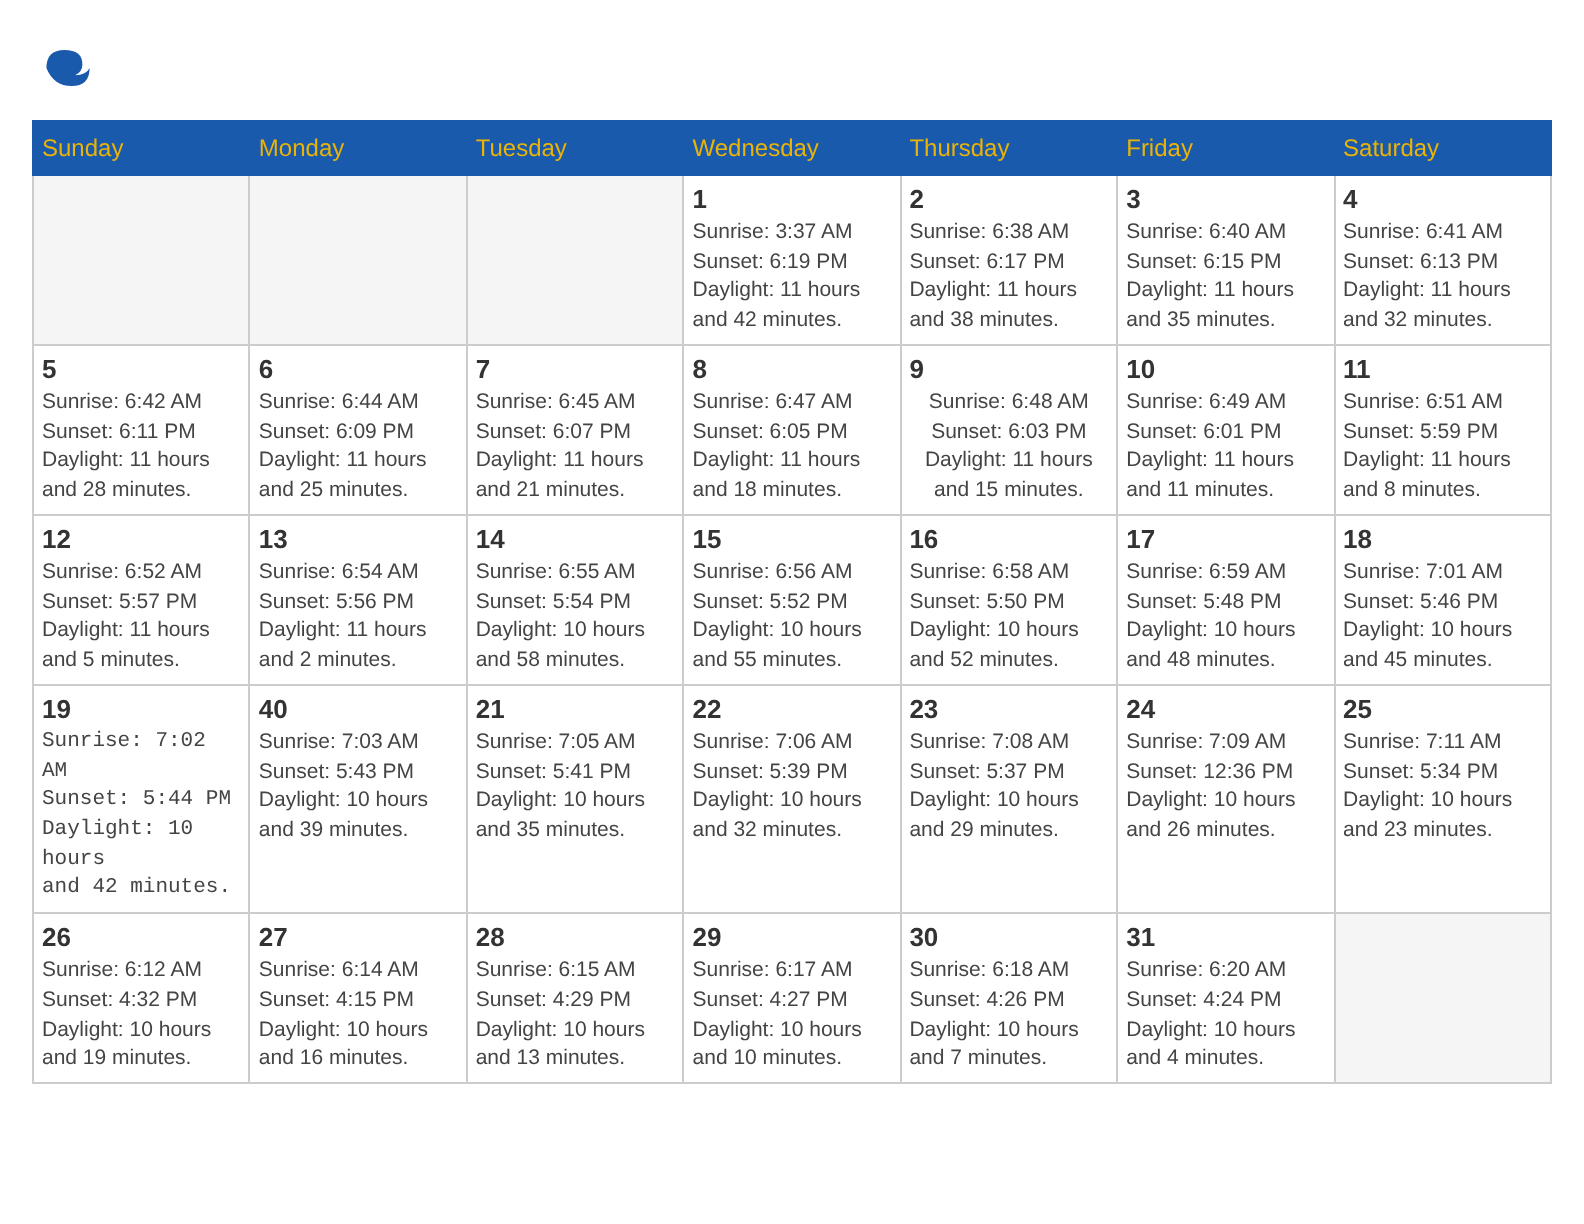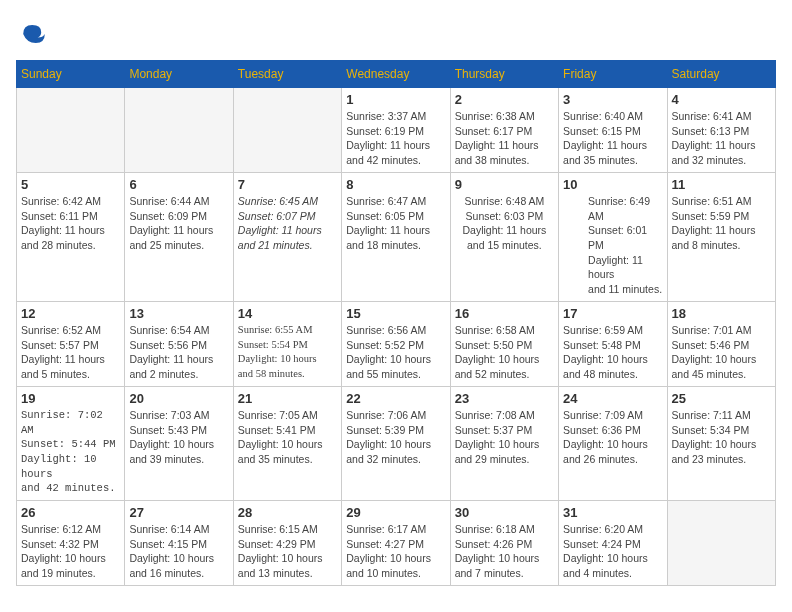--- a/index.html
+++ b/index.html
@@ -159,42 +159,42 @@
         </td>
         <td>
           <span class="day-number">6</span>
           <div class="day-info" style="white-space: pre-line;">Sunrise: 6:44 AM
 Sunset: 6:09 PM
 Daylight: 11 hours
 and 25 minutes.</div>
         </td>
         <td>
           <span class="day-number">7</span>
-          <div class="day-info" style="white-space: pre-line; font-style: italic;">Sunrise: 6:45 AM
+          <div class="day-info" style="white-space: pre-line;">Sunrise: 6:45 AM
 Sunset: 6:07 PM
 Daylight: 11 hours
 and 21 minutes.</div>
         </td>
         <td>
           <span class="day-number">8</span>
           <div class="day-info" style="white-space: pre-line;">Sunrise: 6:47 AM
 Sunset: 6:05 PM
 Daylight: 11 hours
 and 18 minutes.</div>
         </td>
         <td>
           <span class="day-number">9</span>
           <div class="day-info" style="white-space: pre-line; text-align: center;">Sunrise: 6:48 AM
 Sunset: 6:03 PM
 Daylight: 11 hours
 and 15 minutes.</div>
         </td>
         <td>
           <span class="day-number">10</span>
-          <div class="day-info" style="white-space: pre-line; margin-left: 25px;">Sunrise: 6:49 AM
+          <div class="day-info" style="white-space: pre-line;">Sunrise: 6:49 AM
 Sunset: 6:01 PM
 Daylight: 11 hours
 and 11 minutes.</div>
         </td>
         <td>
           <span class="day-number">11</span>
           <div class="day-info" style="white-space: pre-line;">Sunrise: 6:51 AM
 Sunset: 5:59 PM
 Daylight: 11 hours
 and 8 minutes.</div>
@@ -210,21 +210,21 @@
         </td>
         <td>
           <span class="day-number">13</span>
           <div class="day-info" style="white-space: pre-line;">Sunrise: 6:54 AM
 Sunset: 5:56 PM
 Daylight: 11 hours
 and 2 minutes.</div>
         </td>
         <td>
           <span class="day-number">14</span>
-          <div class="day-info" style="white-space: pre-line; font-family: Liberation Serif, serif;">Sunrise: 6:55 AM
+          <div class="day-info" style="white-space: pre-line;">Sunrise: 6:55 AM
 Sunset: 5:54 PM
 Daylight: 10 hours
 and 58 minutes.</div>
         </td>
         <td>
           <span class="day-number">15</span>
           <div class="day-info" style="white-space: pre-line;">Sunrise: 6:56 AM
 Sunset: 5:52 PM
 Daylight: 10 hours
 and 55 minutes.</div>
@@ -253,21 +253,21 @@
       </tr>
       <tr>
         <td>
           <span class="day-number">19</span>
           <div class="day-info" style="white-space: pre-line; font-family: Liberation Mono, monospace;">Sunrise: 7:02 AM
 Sunset: 5:44 PM
 Daylight: 10 hours
 and 42 minutes.</div>
         </td>
         <td>
-          <span class="day-number">20</span>
+          <span class="day-number">40</span>
           <div class="day-info" style="white-space: pre-line;">Sunrise: 7:03 AM
 Sunset: 5:43 PM
 Daylight: 10 hours
 and 39 minutes.</div>
         </td>
         <td>
           <span class="day-number">21</span>
           <div class="day-info" style="white-space: pre-line;">Sunrise: 7:05 AM
 Sunset: 5:41 PM
 Daylight: 10 hours
@@ -283,21 +283,21 @@
         <td>
           <span class="day-number">23</span>
           <div class="day-info" style="white-space: pre-line;">Sunrise: 7:08 AM
 Sunset: 5:37 PM
 Daylight: 10 hours
 and 29 minutes.</div>
         </td>
         <td>
           <span class="day-number">24</span>
           <div class="day-info" style="white-space: pre-line;">Sunrise: 7:09 AM
-Sunset: 6:36 PM
+Sunset: 12:36 PM
 Daylight: 10 hours
 and 26 minutes.</div>
         </td>
         <td>
           <span class="day-number">25</span>
           <div class="day-info" style="white-space: pre-line;">Sunrise: 7:11 AM
 Sunset: 5:34 PM
 Daylight: 10 hours
 and 23 minutes.</div>
         </td>

